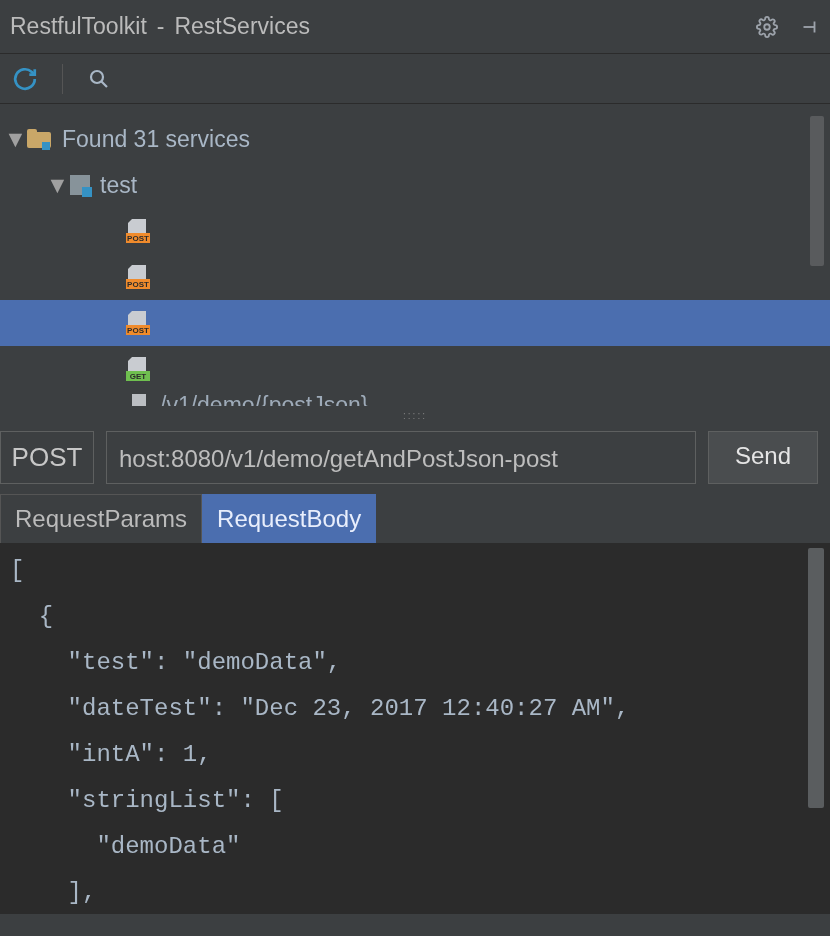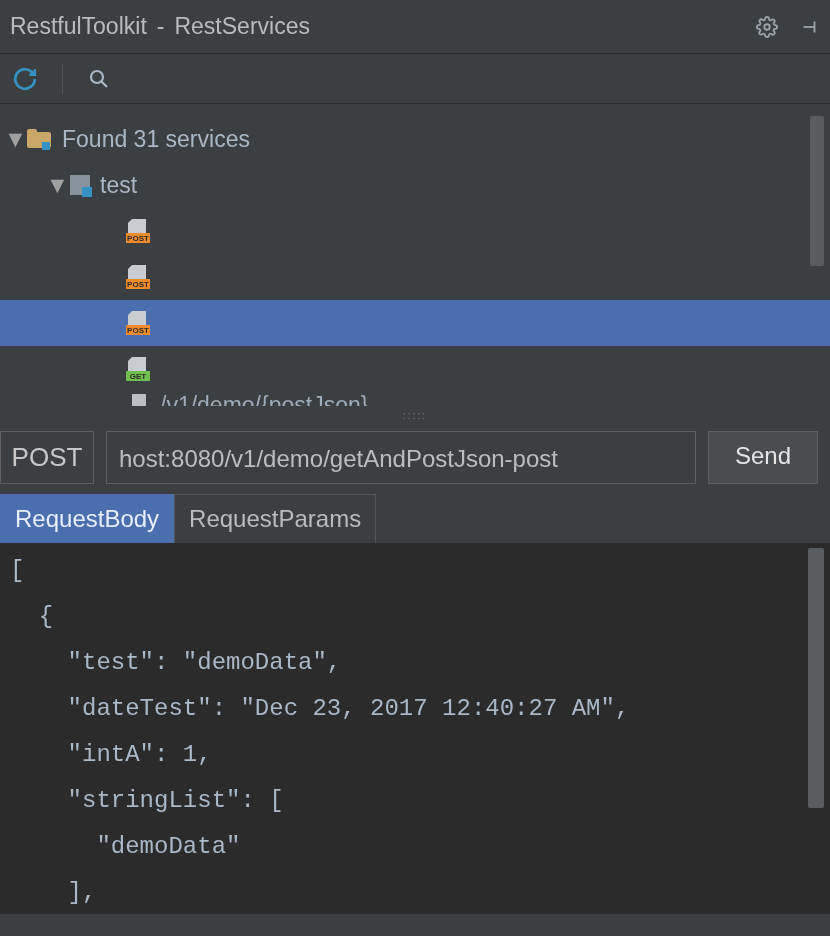--- a/index.html
+++ b/index.html
@@ -323,25 +323,25 @@
   </div>
   <div class="url-box">
     <span>host:8080/v1/demo/getAndPostJson-post</span>
   </div>
   <div class="send-btn">
     <span>Send</span>
   </div>
 </div>
 
 <div class="tabs">
+  <div class="tab">
+    <span>RequestParams</span>
+  </div>
   <div class="tab active">
     <span>RequestBody</span>
-  </div>
-  <div class="tab">
-    <span>RequestParams</span>
   </div>
 </div>
 
 <div class="editor-wrap">
   <div class="editor">[
   {
     "test": "demoData",
     "dateTest": "Dec 23, 2017 12:40:27 AM",
     "intA": 1,
     "stringList": [

